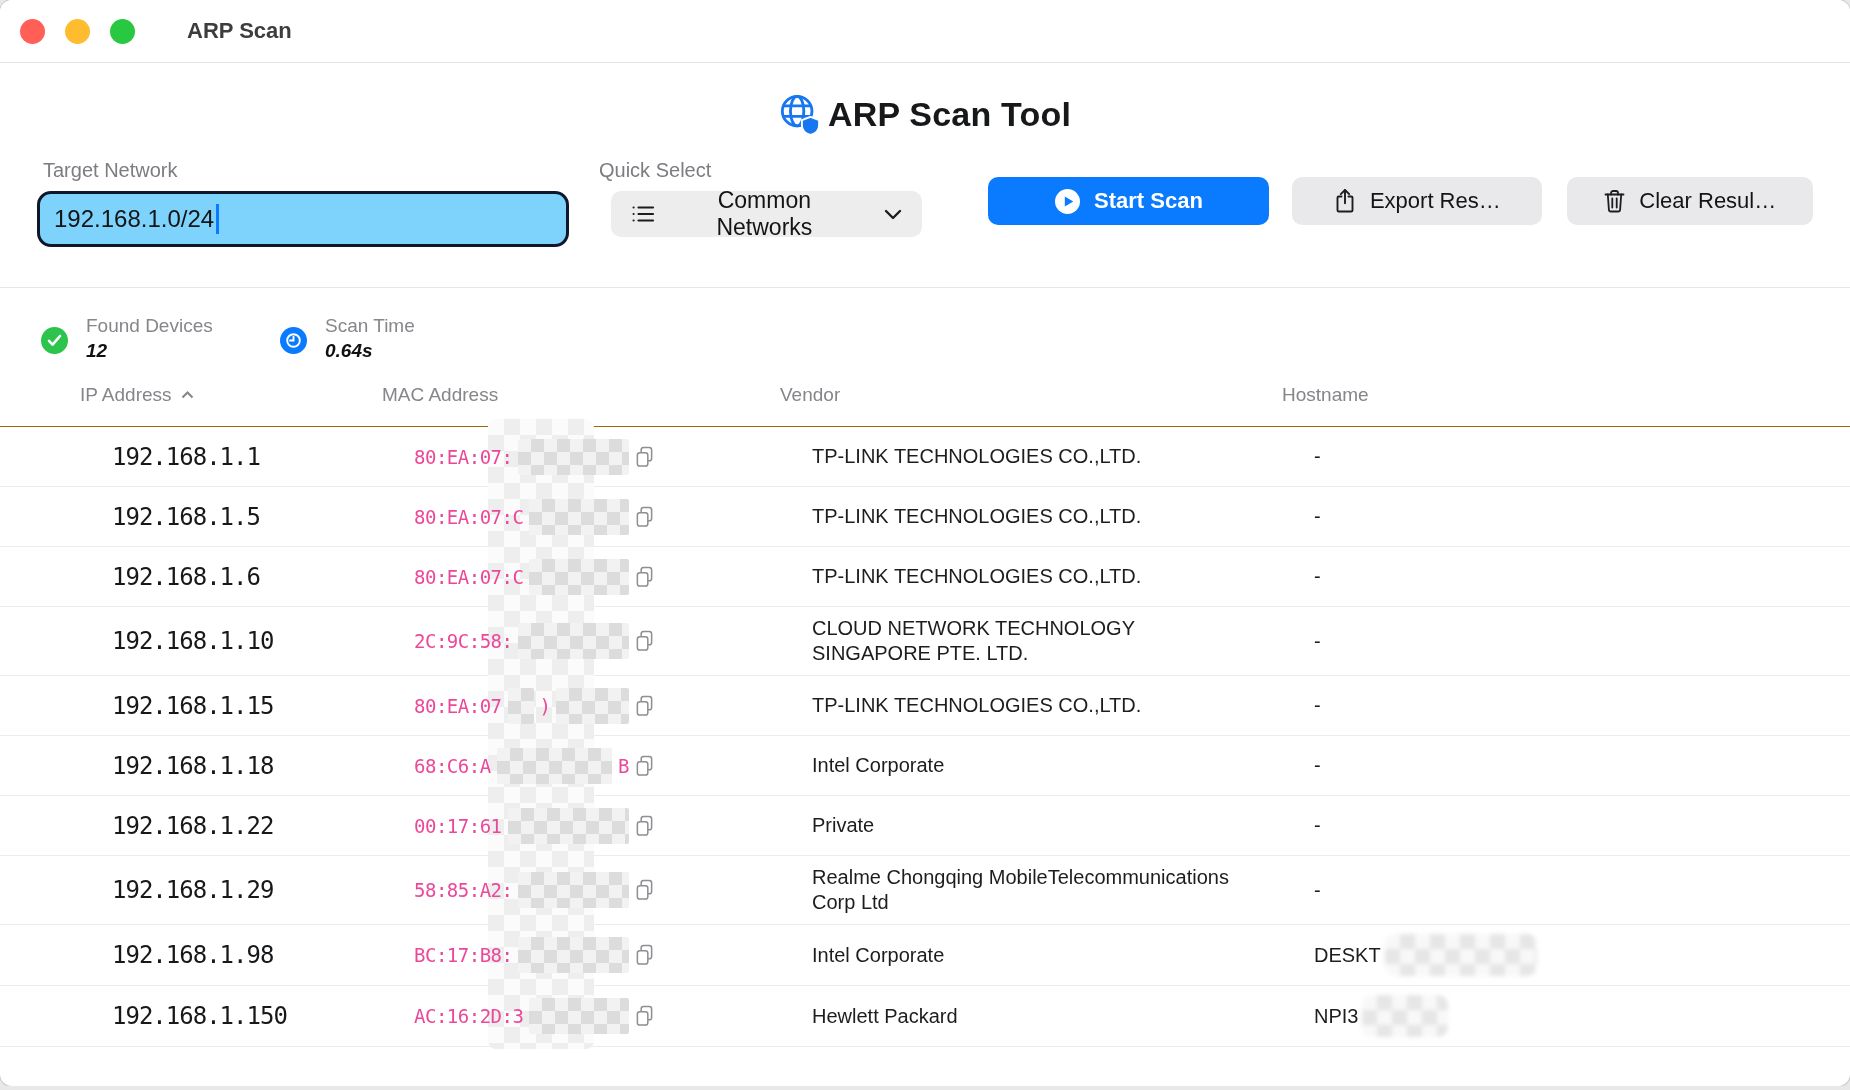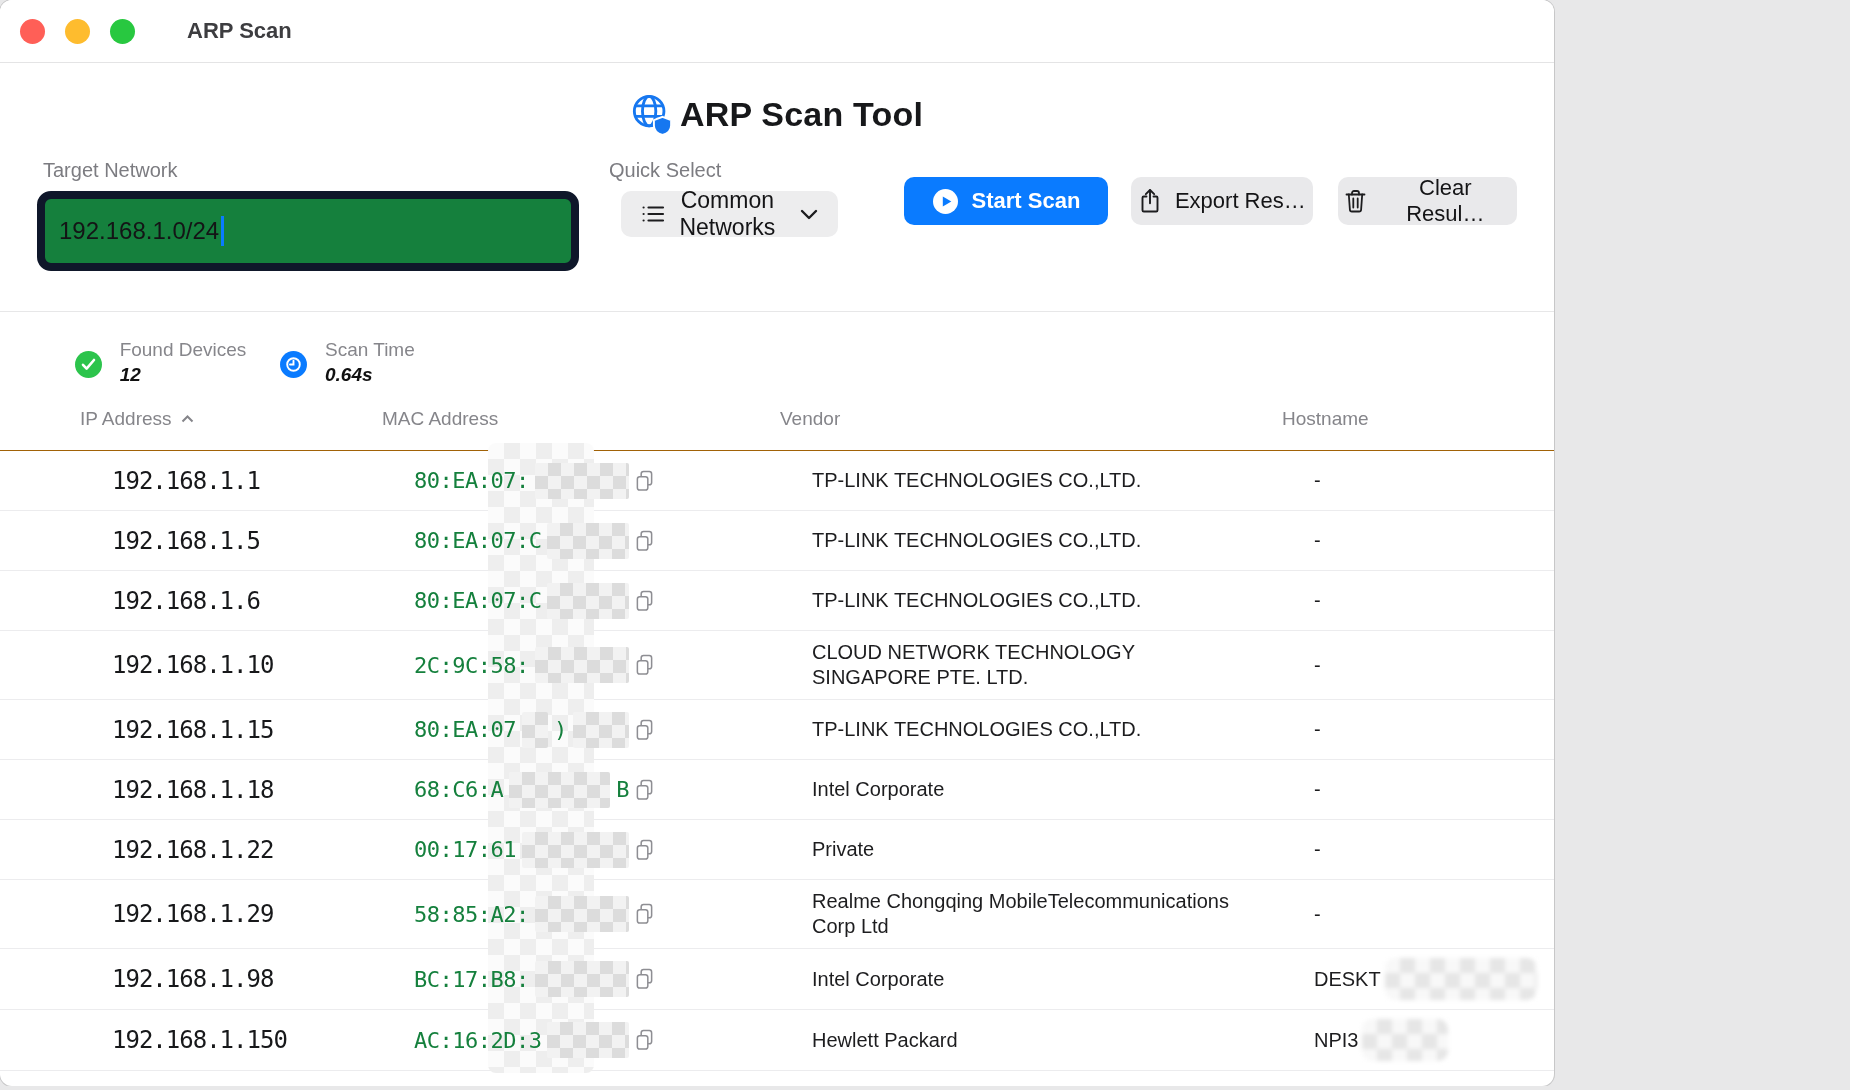--- a/index.html
+++ b/index.html
@@ -1,64 +1,64 @@
 <!DOCTYPE html>
 <html><head>
 <meta charset="utf-8">
 <style>
   html,body{margin:0;padding:0;background:#e8e8e9;font-family:"Liberation Sans",sans-serif;-webkit-font-smoothing:antialiased;}
-  .window{position:relative;width:1554px;height:1086px;background:#fff;border-radius:12px;overflow:hidden;box-shadow:0 0 0 1px rgba(0,0,0,.14);}
+  .window{position:relative;width:1850px;height:1086px;background:#fff;border-radius:12px;overflow:hidden;box-shadow:0 0 0 1px rgba(0,0,0,.14);}
 
   
   .titlebar{height:62px;display:flex;align-items:center;padding-left:20px;border-bottom:1px solid #e4e4e5;background:#fff;}
   .tl-dot{width:25px;height:25px;border-radius:50%;margin-right:20px;}
   .tl-red{background:#ff5f57;}.tl-yellow{background:#febc2e;}.tl-green{background:#28c840;}
   .win-title{margin-left:32px;font-size:22px;font-weight:700;color:#3d3d40;}
 
   
   .page-header{display:flex;justify-content:center;align-items:center;gap:7px;margin-top:30px;}
   .page-header h1{margin:0;font-size:34px;font-weight:700;color:#17181a;letter-spacing:.2px;}
 
   
   .form-row{display:flex;align-items:flex-start;margin-top:24px;padding:0 37px;}
   .group{display:flex;flex-direction:column;}
   .field-label{font-size:20px;color:#7c7c81;margin:0 0 9px 6px;}
-  .input-wrap{width:498px;height:50px;border:8px solid #0f172a;border-radius:14px;background:#15803d;display:flex;align-items:center;padding:7px 14px;box-sizing:content-box;}
+  .input-wrap{width:498px;height:50px;border:3px solid #0f172a;border-radius:14px;background:#7dd3fc;display:flex;align-items:center;padding:0 14px;box-sizing:content-box;}
   .input-text{font-size:24px;color:#141416;}
   .caret{display:inline-block;width:3px;height:30px;background:#0a7bff;margin-left:2px;vertical-align:middle;}
   .quick-group{margin-left:24px;}
   .select-btn{height:46px;background:#ededee;border:none;border-radius:10px;display:flex;align-items:center;gap:12px;padding:0 20px;font-size:23px;color:#141416;cursor:pointer;margin-left:18px;}
   .select-btn .chev{margin-left:10px;display:flex;}
   .btn{height:48px;margin-top:18px;border:none;border-radius:10px;display:flex;align-items:center;justify-content:center;gap:13px;font-size:22px;cursor:pointer;font-family:inherit;}
   .btn-primary{width:282px;margin-left:66px;background:#0a7bff;color:#fff;font-weight:600;}
   .btn-gray{background:#e9e9eb;color:#141416;}
   .btn-clear{width:247px;margin-left:25px;}
   .btn-export{width:250px;margin-left:23px;}
 
   .divider{height:1px;background:#e7e7e8;margin-top:40px;}
 
   
   .stats{display:flex;margin-top:27px;padding-left:41px;}
   .stat{display:flex;gap:18px;}
-  .stat1{min-width:239px;justify-content:center;}
+  .stat1{min-width:239px;}
   .stat-icon{width:27px;height:27px;border-radius:50%;display:flex;align-items:center;justify-content:center;margin-top:12px;flex:0 0 auto;}
   .ic-green{background:#2cc44c;}
   .ic-blue{background:#0a7bff;}
   .stat-label{font-size:19px;color:#86868b;}
   .stat-value{font-size:19px;font-weight:700;color:#111;margin-top:3px;font-style:italic;}
 
   
   .table{position:relative;margin-top:2px;}
   .thead{display:grid;grid-template-columns:302px 398px 502px 1fr;padding-left:80px;height:62px;align-items:center;border-bottom:1px solid #a16207;}
   .th{font-size:19px;color:#85858a;font-weight:500;display:flex;align-items:center;gap:8px;}
   .trow{display:grid;grid-template-columns:302px 398px 502px 1fr;padding-left:112px;min-height:60px;align-items:center;border-bottom:1px solid #ececee;padding-top:9px;padding-bottom:9px;box-sizing:border-box;}
   .cell-ip{font-family:"DejaVu Sans Mono",monospace;font-size:24px;color:#17181a;letter-spacing:-1px;}
   .cell-mac{position:relative;z-index:2;}
   .mac-wrap{display:flex;align-items:center;width:240px;gap:6px;}
-  .mac-text,.mac-frag,.mac-suffix{font-family:"DejaVu Sans Mono",monospace;font-size:22px;color:#15803d;white-space:pre;letter-spacing:-0.5px;}
+  .mac-text,.mac-frag,.mac-suffix{font-family:"DejaVu Sans Mono",monospace;font-size:19px;color:#ec4899;white-space:pre;letter-spacing:-0.5px;}
   .redact{height:36px;border-radius:2px;background:repeating-conic-gradient(#dcdcdc 0% 25%,#f2f2f2 0% 50%);background-size:26px 26px;filter:blur(.7px);}
   .redact.main{flex:1;}
   .redact.small{flex:0 0 26px;}
   .copy-icon{display:flex;flex:0 0 auto;cursor:pointer;}
   .cell-vendor{font-size:20px;color:#1d1d1f;line-height:25px;max-width:420px;}
   .cell-host{font-size:20px;color:#1d1d1f;display:flex;align-items:center;}
   .host-redact{display:inline-block;height:42px;border-radius:10px;margin-left:4px;background:repeating-conic-gradient(#e6e6e6 0% 25%,#f8f8f8 0% 50%);background-size:30px 30px;filter:blur(2px);}
   .pixel-strip{position:absolute;left:488px;top:-8px;bottom:-2px;width:106px;z-index:1;background:repeating-conic-gradient(#eeeeee 0% 25%,#fbfbfb 0% 50%);background-size:32px 32px;filter:blur(.6px);border-radius:8px;}
   .tbody{position:relative;}
 </style>

